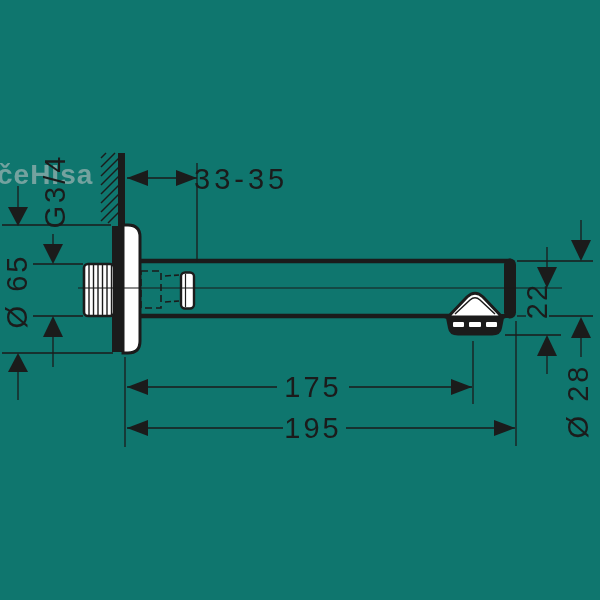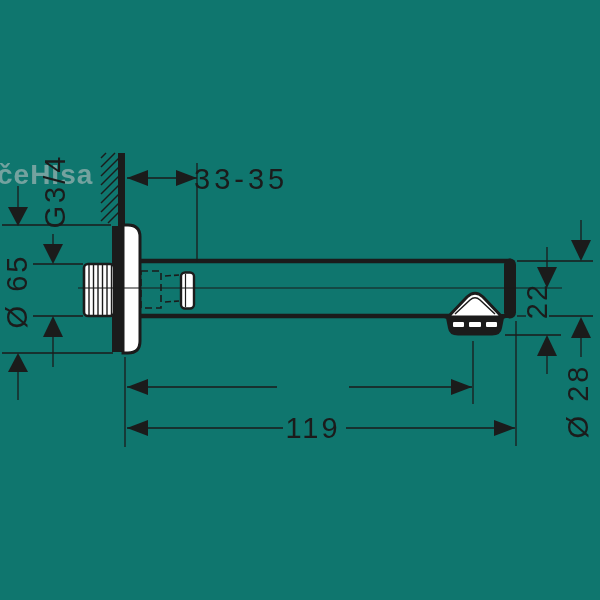--- a/index.html
+++ b/index.html
@@ -164,19 +164,20 @@
       <line x1="517" y1="316" x2="526" y2="316" stroke-width="1.3"></line>
       <line x1="549" y1="316" x2="593" y2="316" stroke-width="1.3"></line>
       <line x1="581" y1="220" x2="581" y2="241" stroke-width="1.3"></line>
       <polygon points="571,240 591,240 581,261" stroke="none"></polygon>
       <polygon points="571,338 591,338 581,317" stroke="none"></polygon>
       <line x1="581" y1="338" x2="581" y2="357" stroke-width="1.3"></line>
     </g>
   </svg>
 
   <div class="lbl lbl-3335">33-35</div>
-  <div class="lbl center lbl-195">119</div>
+  <div class="lbl center lbl-175">175</div>
+  <div class="lbl center lbl-195">195</div>
   <div class="lbl rot lbl-g34">G3/4</div>
   <div class="lbl rot lbl-o65">Ø 65</div>
   <div class="lbl rot lbl-22">22</div>
   <div class="lbl rot lbl-o28">Ø 28</div>
 
 </div>
 
 </body></html>

